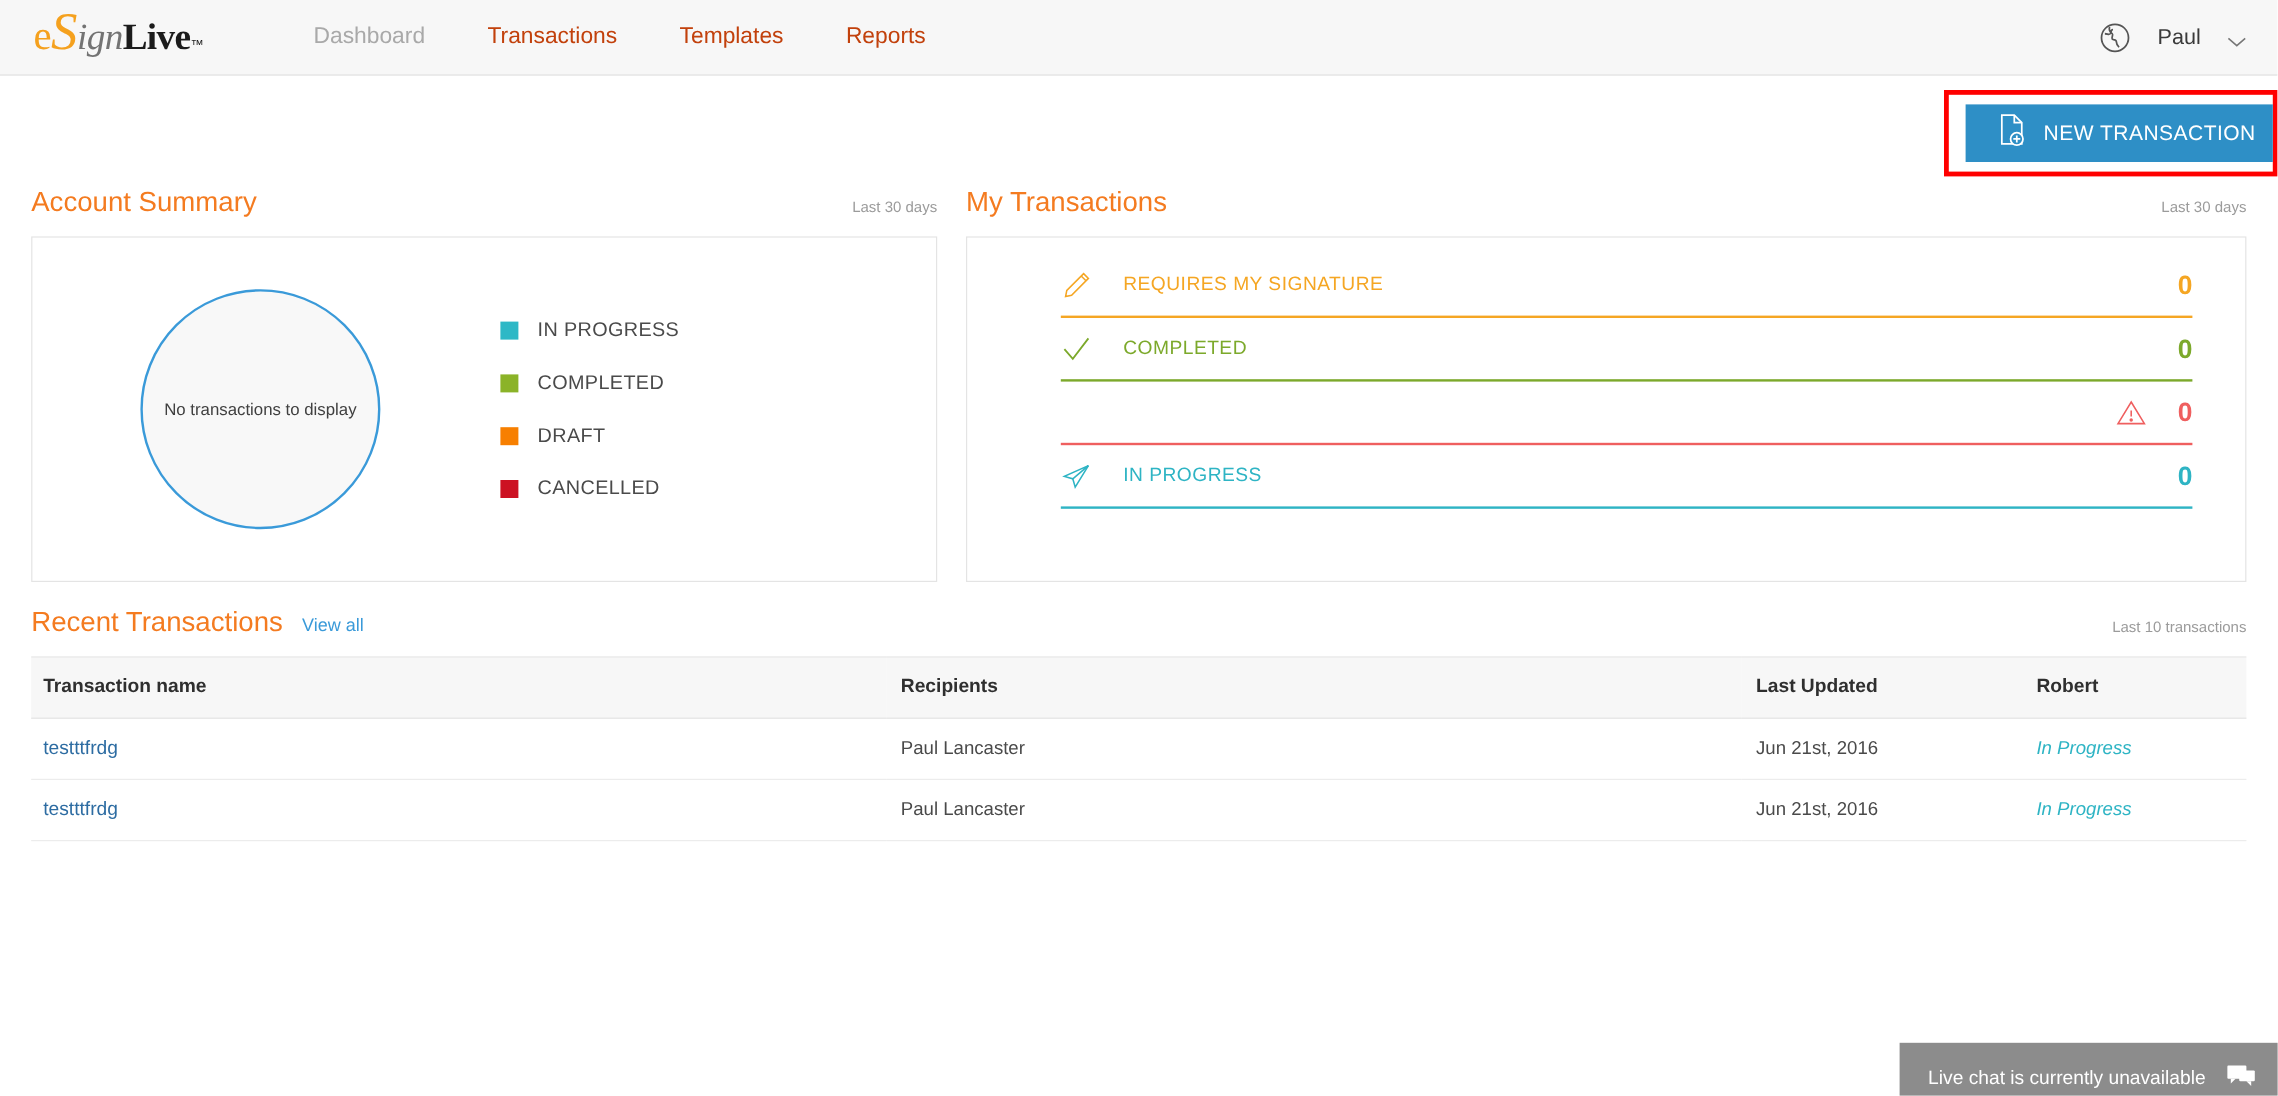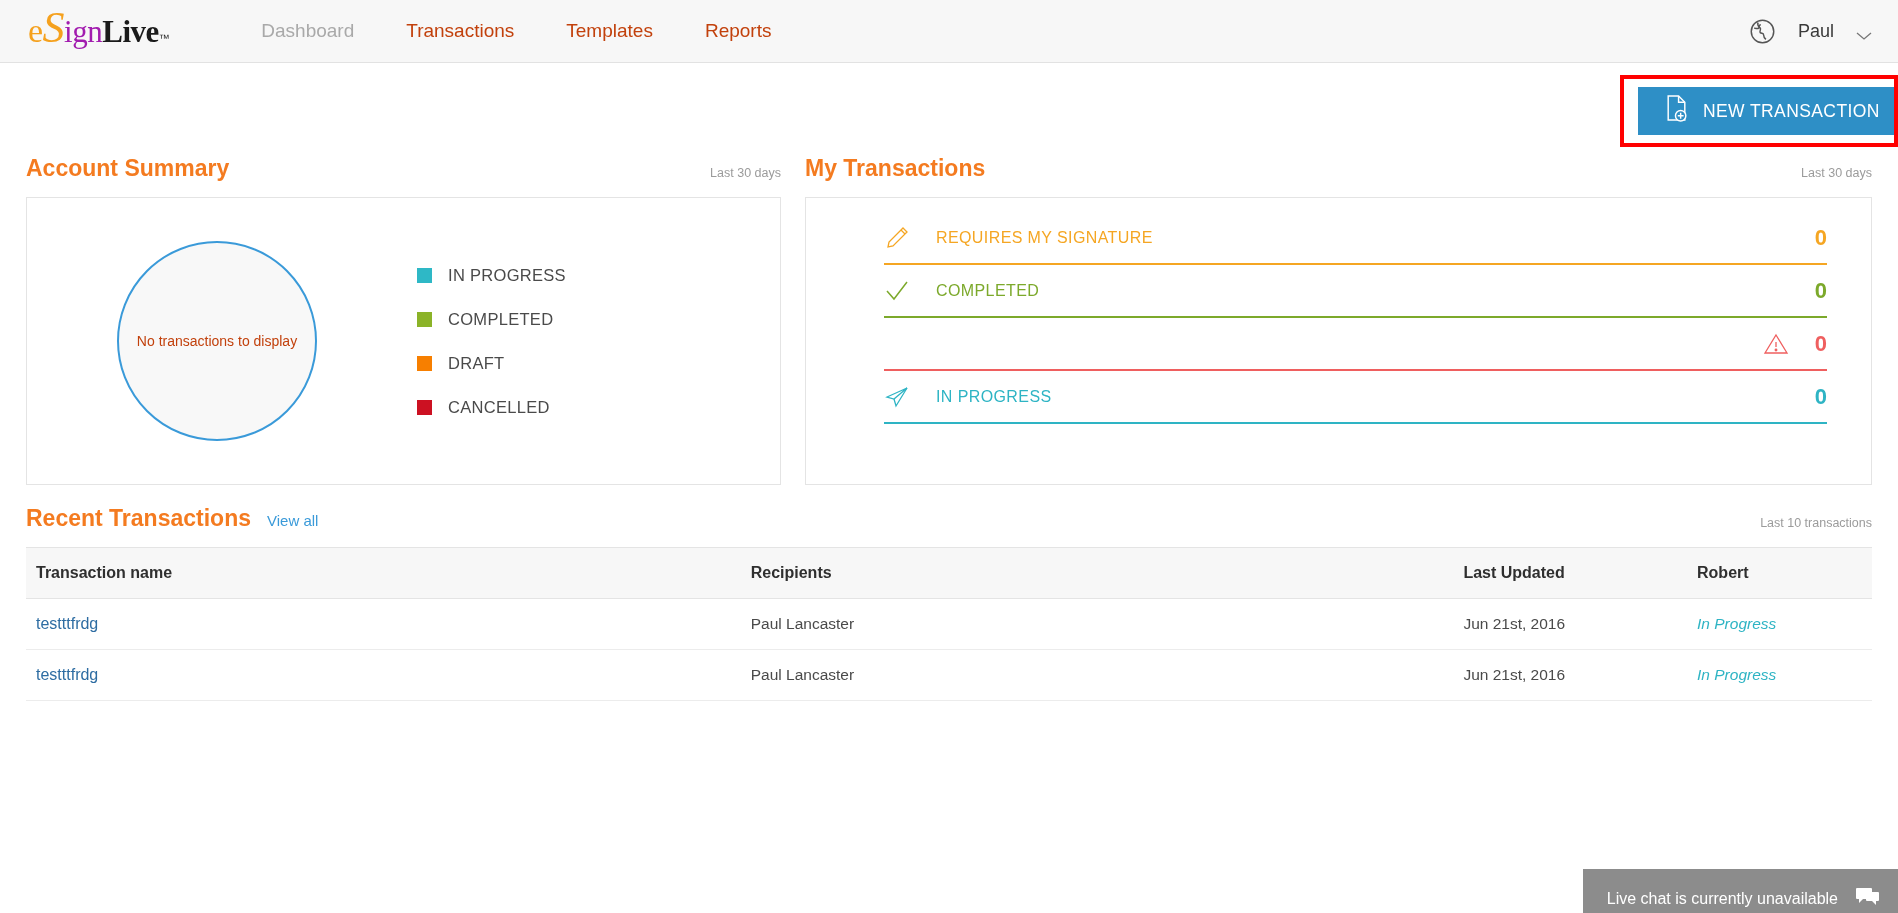--- a/index.html
+++ b/index.html
@@ -20,21 +20,21 @@
     padding: 0 28px;
     position: relative;
   }
   .logo {
     display: flex; align-items: baseline;
     margin-right: 66px;
     letter-spacing: -0.5px;
   }
   .logo .e { font-size: 34px; color: #f5a11e; font-weight: 400; font-family: "Liberation Serif", serif; }
   .logo .s { font-size: 44px; color: #f5a11e; font-family: "Liberation Serif", serif; font-style: italic; line-height: 0.7; }
-  .logo .ign { font-size: 31px; color: #a21caf; font-family: "Liberation Serif", serif; }
+  .logo .ign { font-size: 31px; color: #737373; font-family: "Liberation Serif", serif; font-style: italic; }
   .logo .live { font-size: 31px; color: #1b1b1b; font-weight: bold; font-family: "Liberation Serif", serif; }
   .logo .tm { font-size: 11px; color: #1b1b1b; }
 
   .navlinks { display: flex; align-items: center; gap: 0; }
   .navlink {
     font-size: 19px; color: #c2410c; padding: 0 26px;
     text-decoration: none; cursor: pointer; white-space: nowrap;
   }
   .navlink.active { color: #a9a9a9; }
 
@@ -72,21 +72,21 @@
   .content { padding: 0 26px; }
   .two-col { display: flex; gap: 24px; }
   .col-left { width: 755px; }
   .col-right { flex: 1; }
 
   .sec-head {
     display: flex; align-items: baseline;
     margin-bottom: 15px; position: relative;
   }
   .sec-title {
-    font-size: 23px; color: #f47b20; font-weight: 700;
+    font-size: 23px; color: #f47b20; font-weight: 400;
   }
   .sec-sub {
     position: absolute; right: 0; bottom: 2px;
     font-size: 12.5px; color: #9b9b9b;
   }
   .viewall {
     font-size: 15px; color: #3a9ad9; margin-left: 16px; cursor: pointer; text-decoration: none;
   }
 
   .panel {
@@ -97,21 +97,21 @@
 
   
   .chart-area { display: flex; align-items: center; height: 100%; }
   .circle-box { width: 380px; display: flex; justify-content: center; }
   .circle {
     width: 200px; height: 200px; border-radius: 50%;
     border: 2px solid #3a9ad9;
     background: #f8f8f8;
     display: flex; align-items: center; justify-content: center;
   }
-  .circle span { font-size: 14px; color: #c2410c; }
+  .circle span { font-size: 14px; color: #404040; }
   .legend { display: flex; flex-direction: column; gap: 25px; padding-left: 10px; }
   .legend-item { display: flex; align-items: center; gap: 16px; }
   .swatch { width: 15px; height: 15px; display: block; }
   .legend-label { font-size: 16.5px; color: #4a4a4a; letter-spacing: 0.3px; }
 
   
   .mt-list { padding: 14px 44px 0 78px; }
   .mt-row { position: relative; }
   .mt-inner {
     display: flex; align-items: center; gap: 26px;

